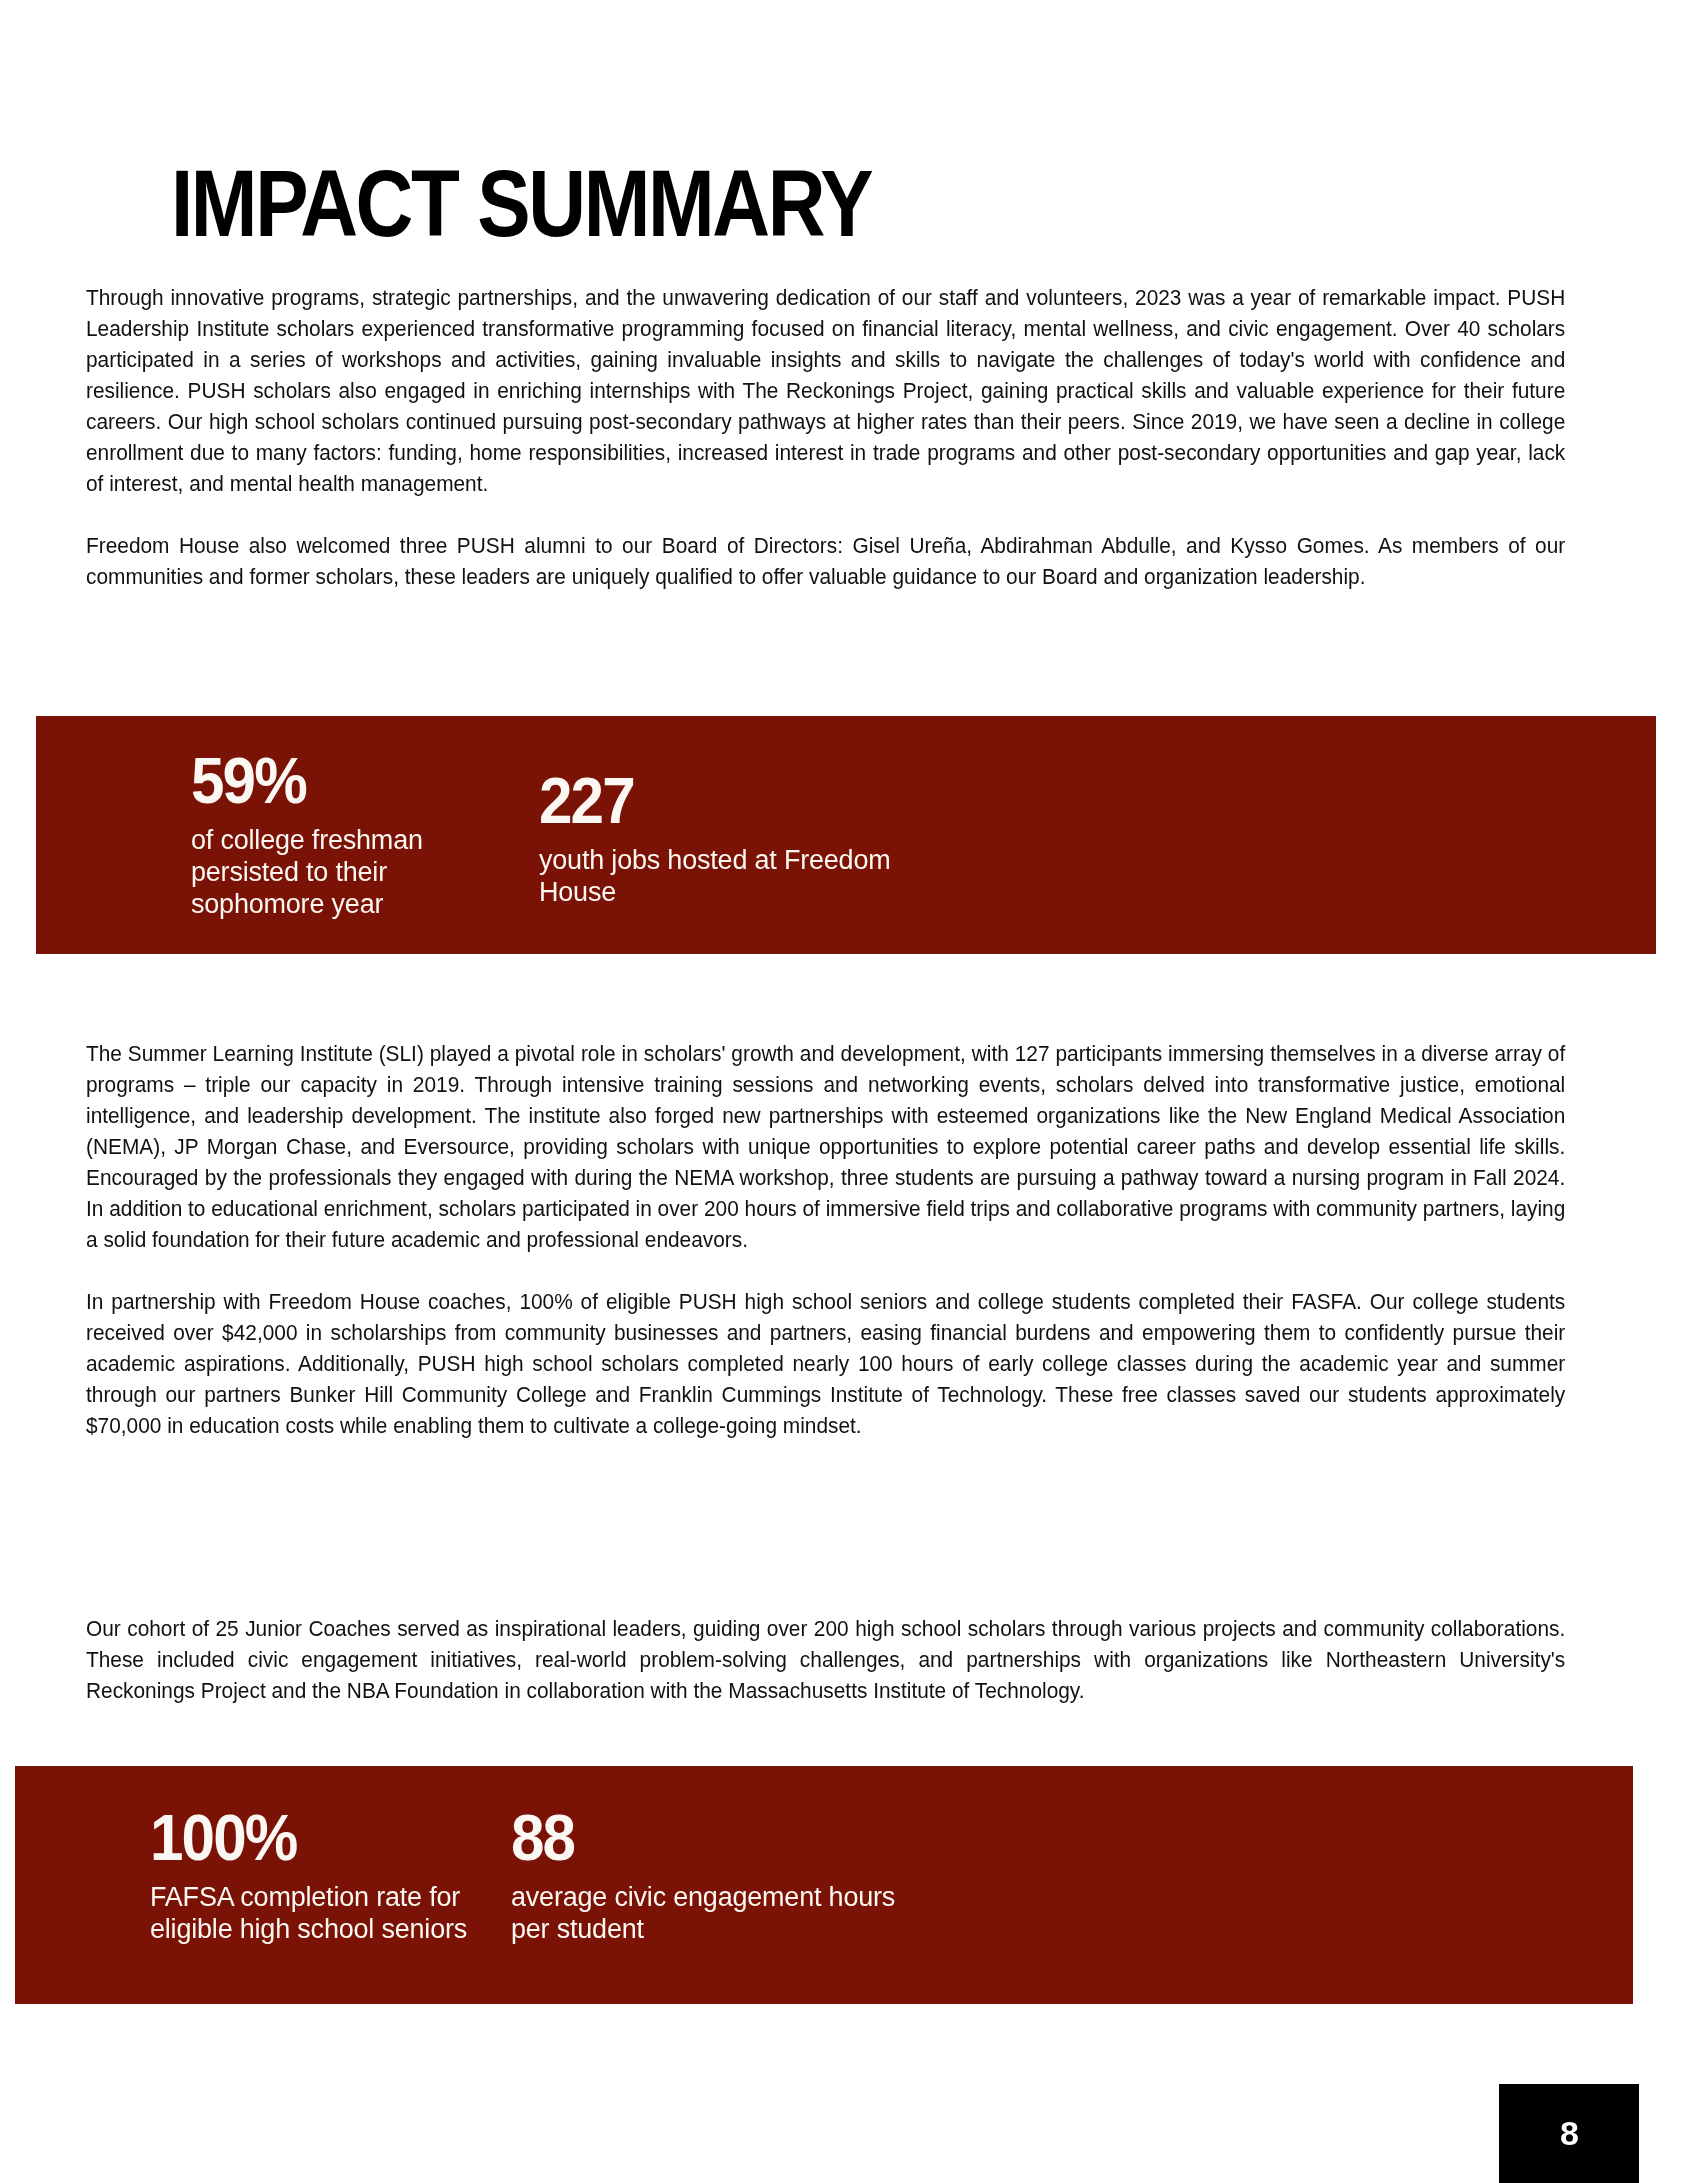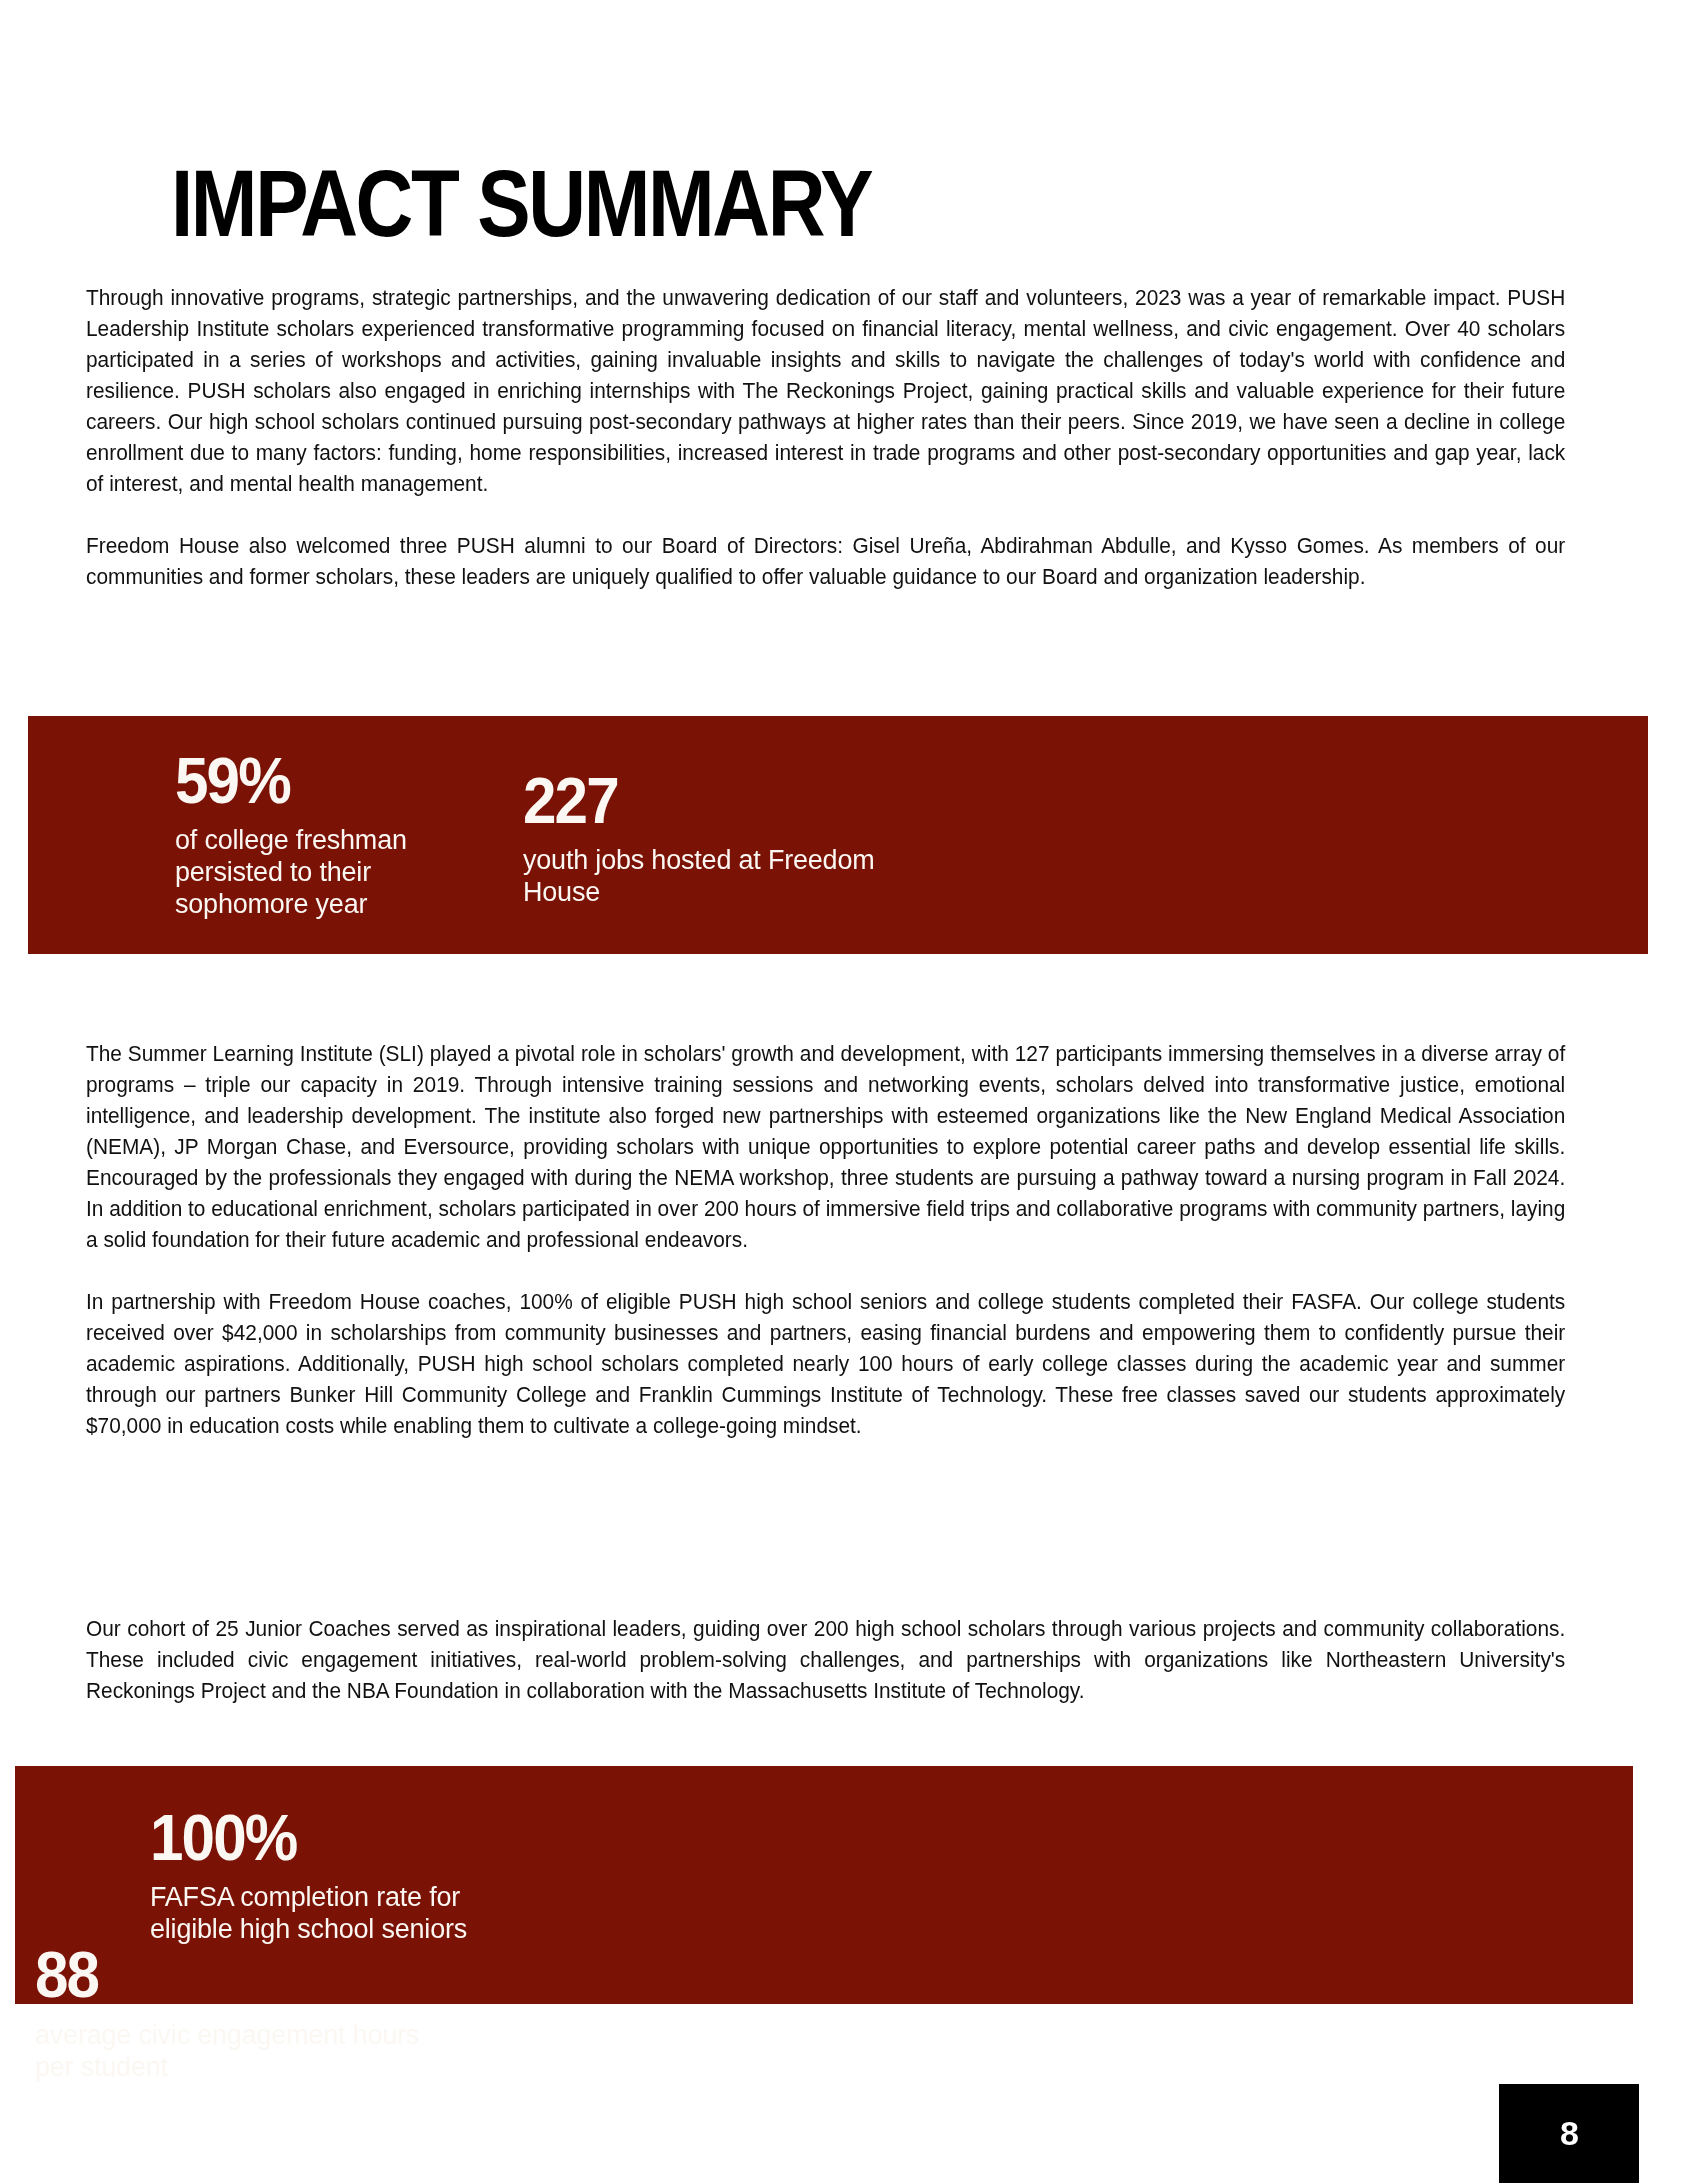--- a/index.html
+++ b/index.html
@@ -53,33 +53,32 @@
   #coach-block   { top: 1614px; }
 
   
   .stat-band {
     position: absolute;
     background: #7A1206;
     display: flex;
     box-sizing: border-box;
   }
   #stat-band-top {
-    left: 28px;
+    left: 36px;
     top: 716px;
     width: 1620px;
     height: 238px;
-    padding: 34px 0 0 0;
+    padding: 34px 0 0 8px;
   }
   #stat-band-bottom {
     left: 14.6px;
     top: 1766px;
     width: 1618px;
     height: 238px;
     padding: 41px 0 0 0;
-    flex-direction: column;
   }
 
   .stat-col {
     box-sizing: border-box;
     color: #FBF7F2;
   }
   
   #stat-band-top .stat-col:nth-child(1) { width: 476px; padding-left: 147px; }
   #stat-band-top .stat-col:nth-child(2) { width: 463px; padding-left: 18.5px; margin-top: 20px; }
   #stat-band-top .stat-col:nth-child(3) { width: 503px; padding-left: 18.5px; }

